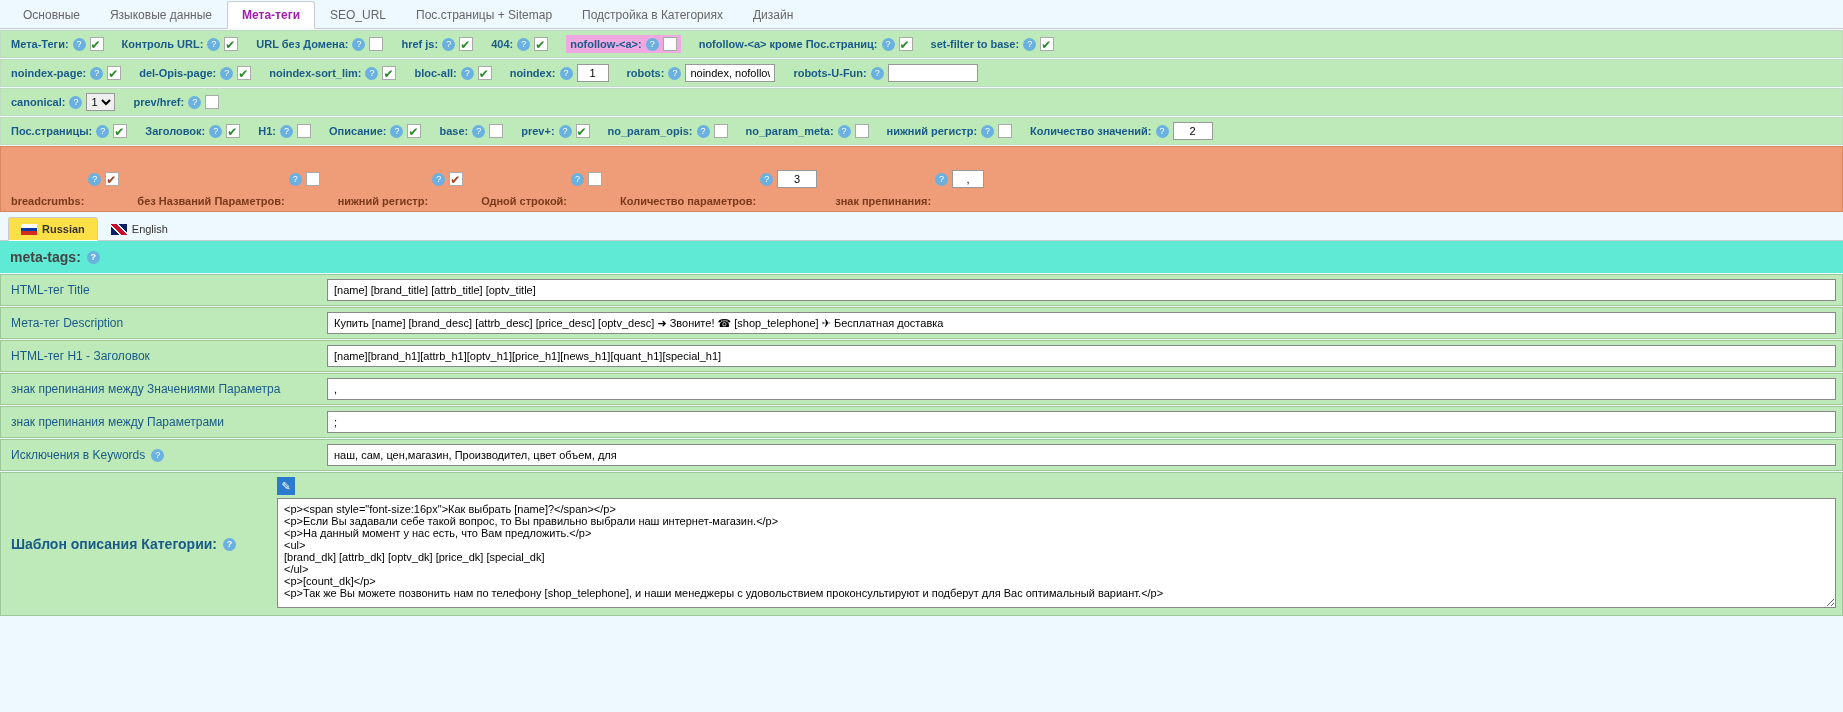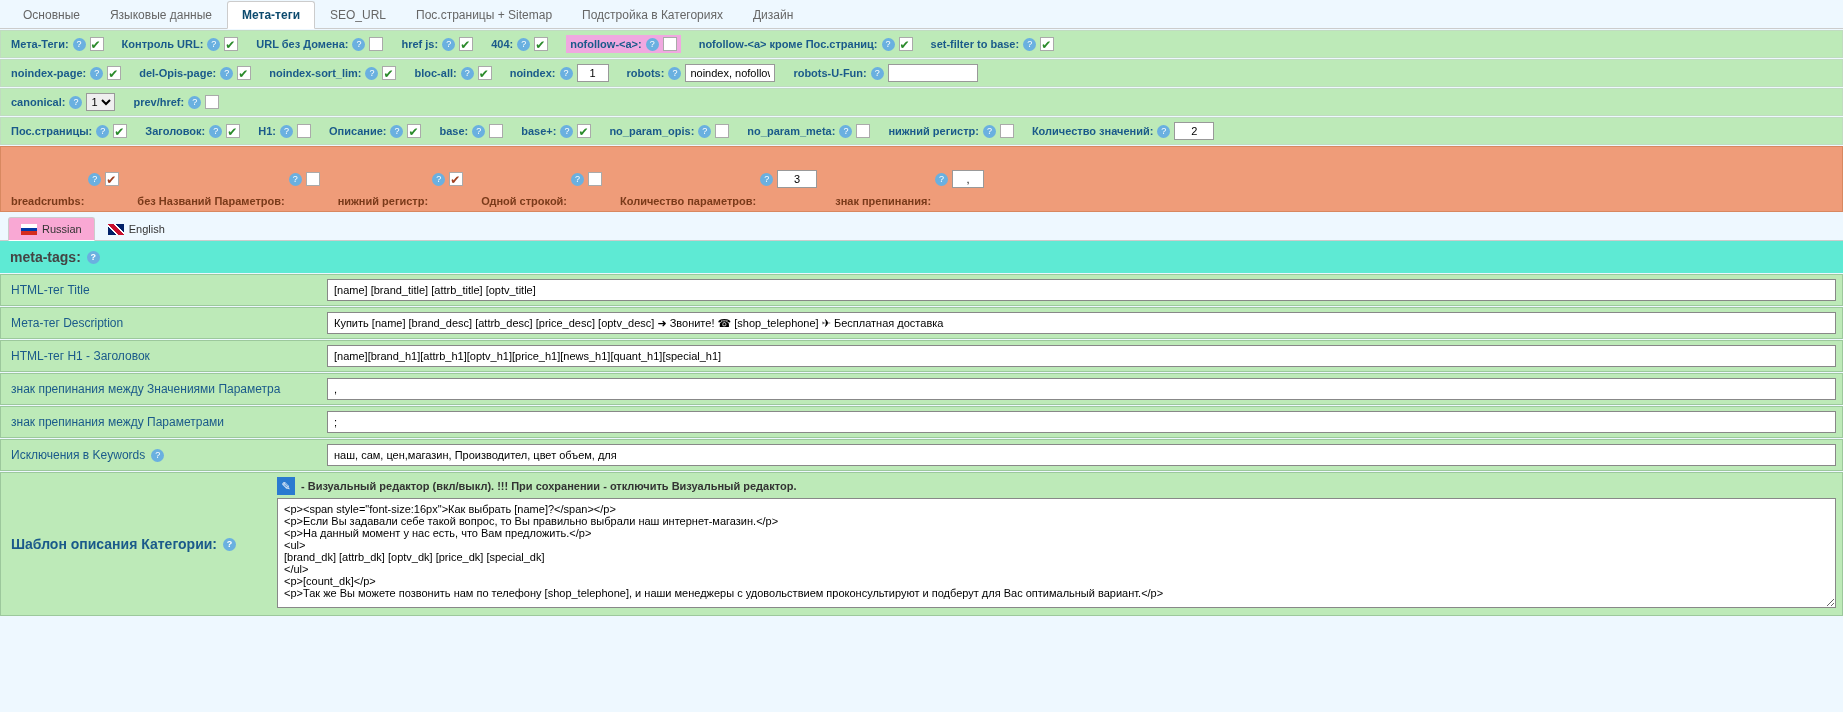--- a/index.html
+++ b/index.html
@@ -1,37 +1,37 @@
 <!DOCTYPE html>
 <html><head>
 <meta charset="utf-8">
 <style>
 * { box-sizing: border-box; margin: 0; padding: 0; }
 body { font-family: Arial, sans-serif; font-size: 12px; background: #eef8ff; color: #333; }
 .tabs { display: flex; background: #eef8ff; border-bottom: 1px solid #ccc; padding-left: 8px; }
 .tab { padding: 6px 14px; cursor: pointer; color: #666; border: 1px solid transparent; border-bottom: none; position: relative; top: 1px; }
-.tab.active { background: #fff; border: 1px solid #ccc; border-bottom: 1px solid #fff; color: #0c4a6e; font-weight: bold; border-radius: 3px 3px 0 0; }
+.tab.active { background: #fff; border: 1px solid #ccc; border-bottom: 1px solid #fff; color: #a21caf; font-weight: bold; border-radius: 3px 3px 0 0; }
 .panel { padding: 4px 10px; margin: 1px 0; display: flex; flex-wrap: wrap; align-items: center; gap: 18px; border: 1px solid #c0dcc0; }
 .panel.green { background: #bdeab8; }
 .panel.orange { background: #ef9c79; border-color: #d88860; }
 .opt { display: inline-flex; align-items: center; gap: 4px; font-size: 12px; }
 .opt-label { color: #1a5a8a; font-weight: bold; font-size: 11px; }
 .opt.orange .opt-label { color: #7a3a1a; margin-top: 44px; }
 .help { display: inline-block; width: 13px; height: 13px; border-radius: 50%; background: #6ab0e0; color: #fff; font-size: 9px; text-align: center; line-height: 13px; cursor: help; }
 .chk { width: 14px; height: 14px; cursor: pointer; }
 .chk.checked::before { content: "✔"; color: #2a8a2a; font-size: 12px; display: block; }
 .opt.orange .chk.checked::before { color: #a04020; }
 .chk { display: inline-block; background: #fff; border: 1px solid #aaa; }
 .txt-sm { width: 32px; height: 18px; text-align: center; font-size: 11px; border: 1px solid #999; }
 .txt-md { width: 90px; height: 18px; font-size: 11px; border: 1px solid #999; padding: 0 4px; }
 .sel-sm { height: 18px; font-size: 11px; border: 1px solid #999; }
 .highlight-pink { background: #f0a8e0; padding: 2px 4px; }
 .lang-tabs { display: flex; background: #eef8ff; border-bottom: 1px solid #ccc; margin-top: 4px; padding-left: 8px; }
 .lang-tab { padding: 5px 12px; cursor: pointer; font-size: 11px; display: flex; align-items: center; gap: 5px; border: 1px solid transparent; position: relative; top: 1px; }
-.lang-tab.active { background: #f9a8d4; border: 1px solid #ccc; border-bottom: 1px solid #fff; font-weight: normal; border-radius: 3px 3px 0 0; }
+.lang-tab.active { background: #fde047; border: 1px solid #ccc; border-bottom: 1px solid #fff; font-weight: bold; border-radius: 3px 3px 0 0; }
 .flag { width: 16px; height: 11px; display: inline-block; }
 .flag-ru { background: linear-gradient(#fff 33%, #0039a6 33% 66%, #d52b1e 66%); }
 .flag-en { background: linear-gradient(45deg, #012169 30%, #fff 30% 40%, #c8102e 40% 60%, #fff 60% 70%, #012169 70%); }
 .section-title { padding: 8px 10px; font-size: 14px; font-weight: bold; color: #444; background: #5eead4; display: flex; align-items: center; gap: 6px; }
 .form-row { display: flex; align-items: stretch; background: #bdeab8; border: 1px solid #9cc89c; margin: 1px 0; }
 .form-label { width: 320px; padding: 8px 10px; font-size: 12px; color: #1a5a8a; display: flex; align-items: center; gap: 6px; }
 .form-input-cell { flex: 1; padding: 4px 6px; display: flex; align-items: flex-start; }
 .form-input { width: 100%; height: 22px; border: 1px solid #888; padding: 0 6px; font-size: 11px; }
 .desc-row { display: flex; align-items: stretch; background: #bdeab8; border: 1px solid #9cc89c; margin: 1px 0; }
 .desc-label { width: 270px; padding: 10px; font-size: 14px; font-weight: bold; color: #1a5a8a; display: flex; align-items: center; gap: 6px; }
@@ -168,21 +168,21 @@
       <span class="opt-label">Описание:</span>
       <span class="help">?</span>
       <span class="chk checked"></span>
     </span>
   <span class="opt">
       <span class="opt-label">base:</span>
       <span class="help">?</span>
       <span class="chk"></span>
     </span>
   <span class="opt">
-      <span class="opt-label">base+:</span>
+      <span class="opt-label">prev+:</span>
       <span class="help">?</span>
       <span class="chk checked"></span>
     </span>
   <span class="opt">
       <span class="opt-label">no_param_opis:</span>
       <span class="help">?</span>
       <span class="chk"></span>
     </span>
   <span class="opt">
       <span class="opt-label">no_param_meta:</span>
@@ -291,21 +291,20 @@
 </div>
 
 <div class="desc-row">
   <div class="desc-label">
       <span>Шаблон описания Категории:</span>
       <span class="help">?</span>
     </div>
   <div class="desc-right">
     <div class="editor-toggle">
       <span class="editor-pencil">✎</span>
-      <span class="editor-toggle-text">- Визуальный редактор (вкл/выкл). !!! При сохранении - отключить Визуальный редактор.</span>
     </div>
     <textarea class="textarea" style="">&lt;p&gt;&lt;span style="font-size:16px"&gt;Как выбрать [name]?&lt;/span&gt;&lt;/p&gt;
 &lt;p&gt;Если Вы задавали себе такой вопрос, то Вы правильно выбрали наш интернет-магазин.&lt;/p&gt;
 &lt;p&gt;На данный момент у нас есть, что Вам предложить.&lt;/p&gt;
 &lt;ul&gt;
 [brand_dk] [attrb_dk] [optv_dk] [price_dk] [special_dk]
 &lt;/ul&gt;
 &lt;p&gt;[count_dk]&lt;/p&gt;
 &lt;p&gt;Так же Вы можете позвонить нам по телефону [shop_telephone], и наши менеджеры с удовольствием проконсультируют и подберут для Вас оптимальный вариант.&lt;/p&gt;</textarea>
   </div>

